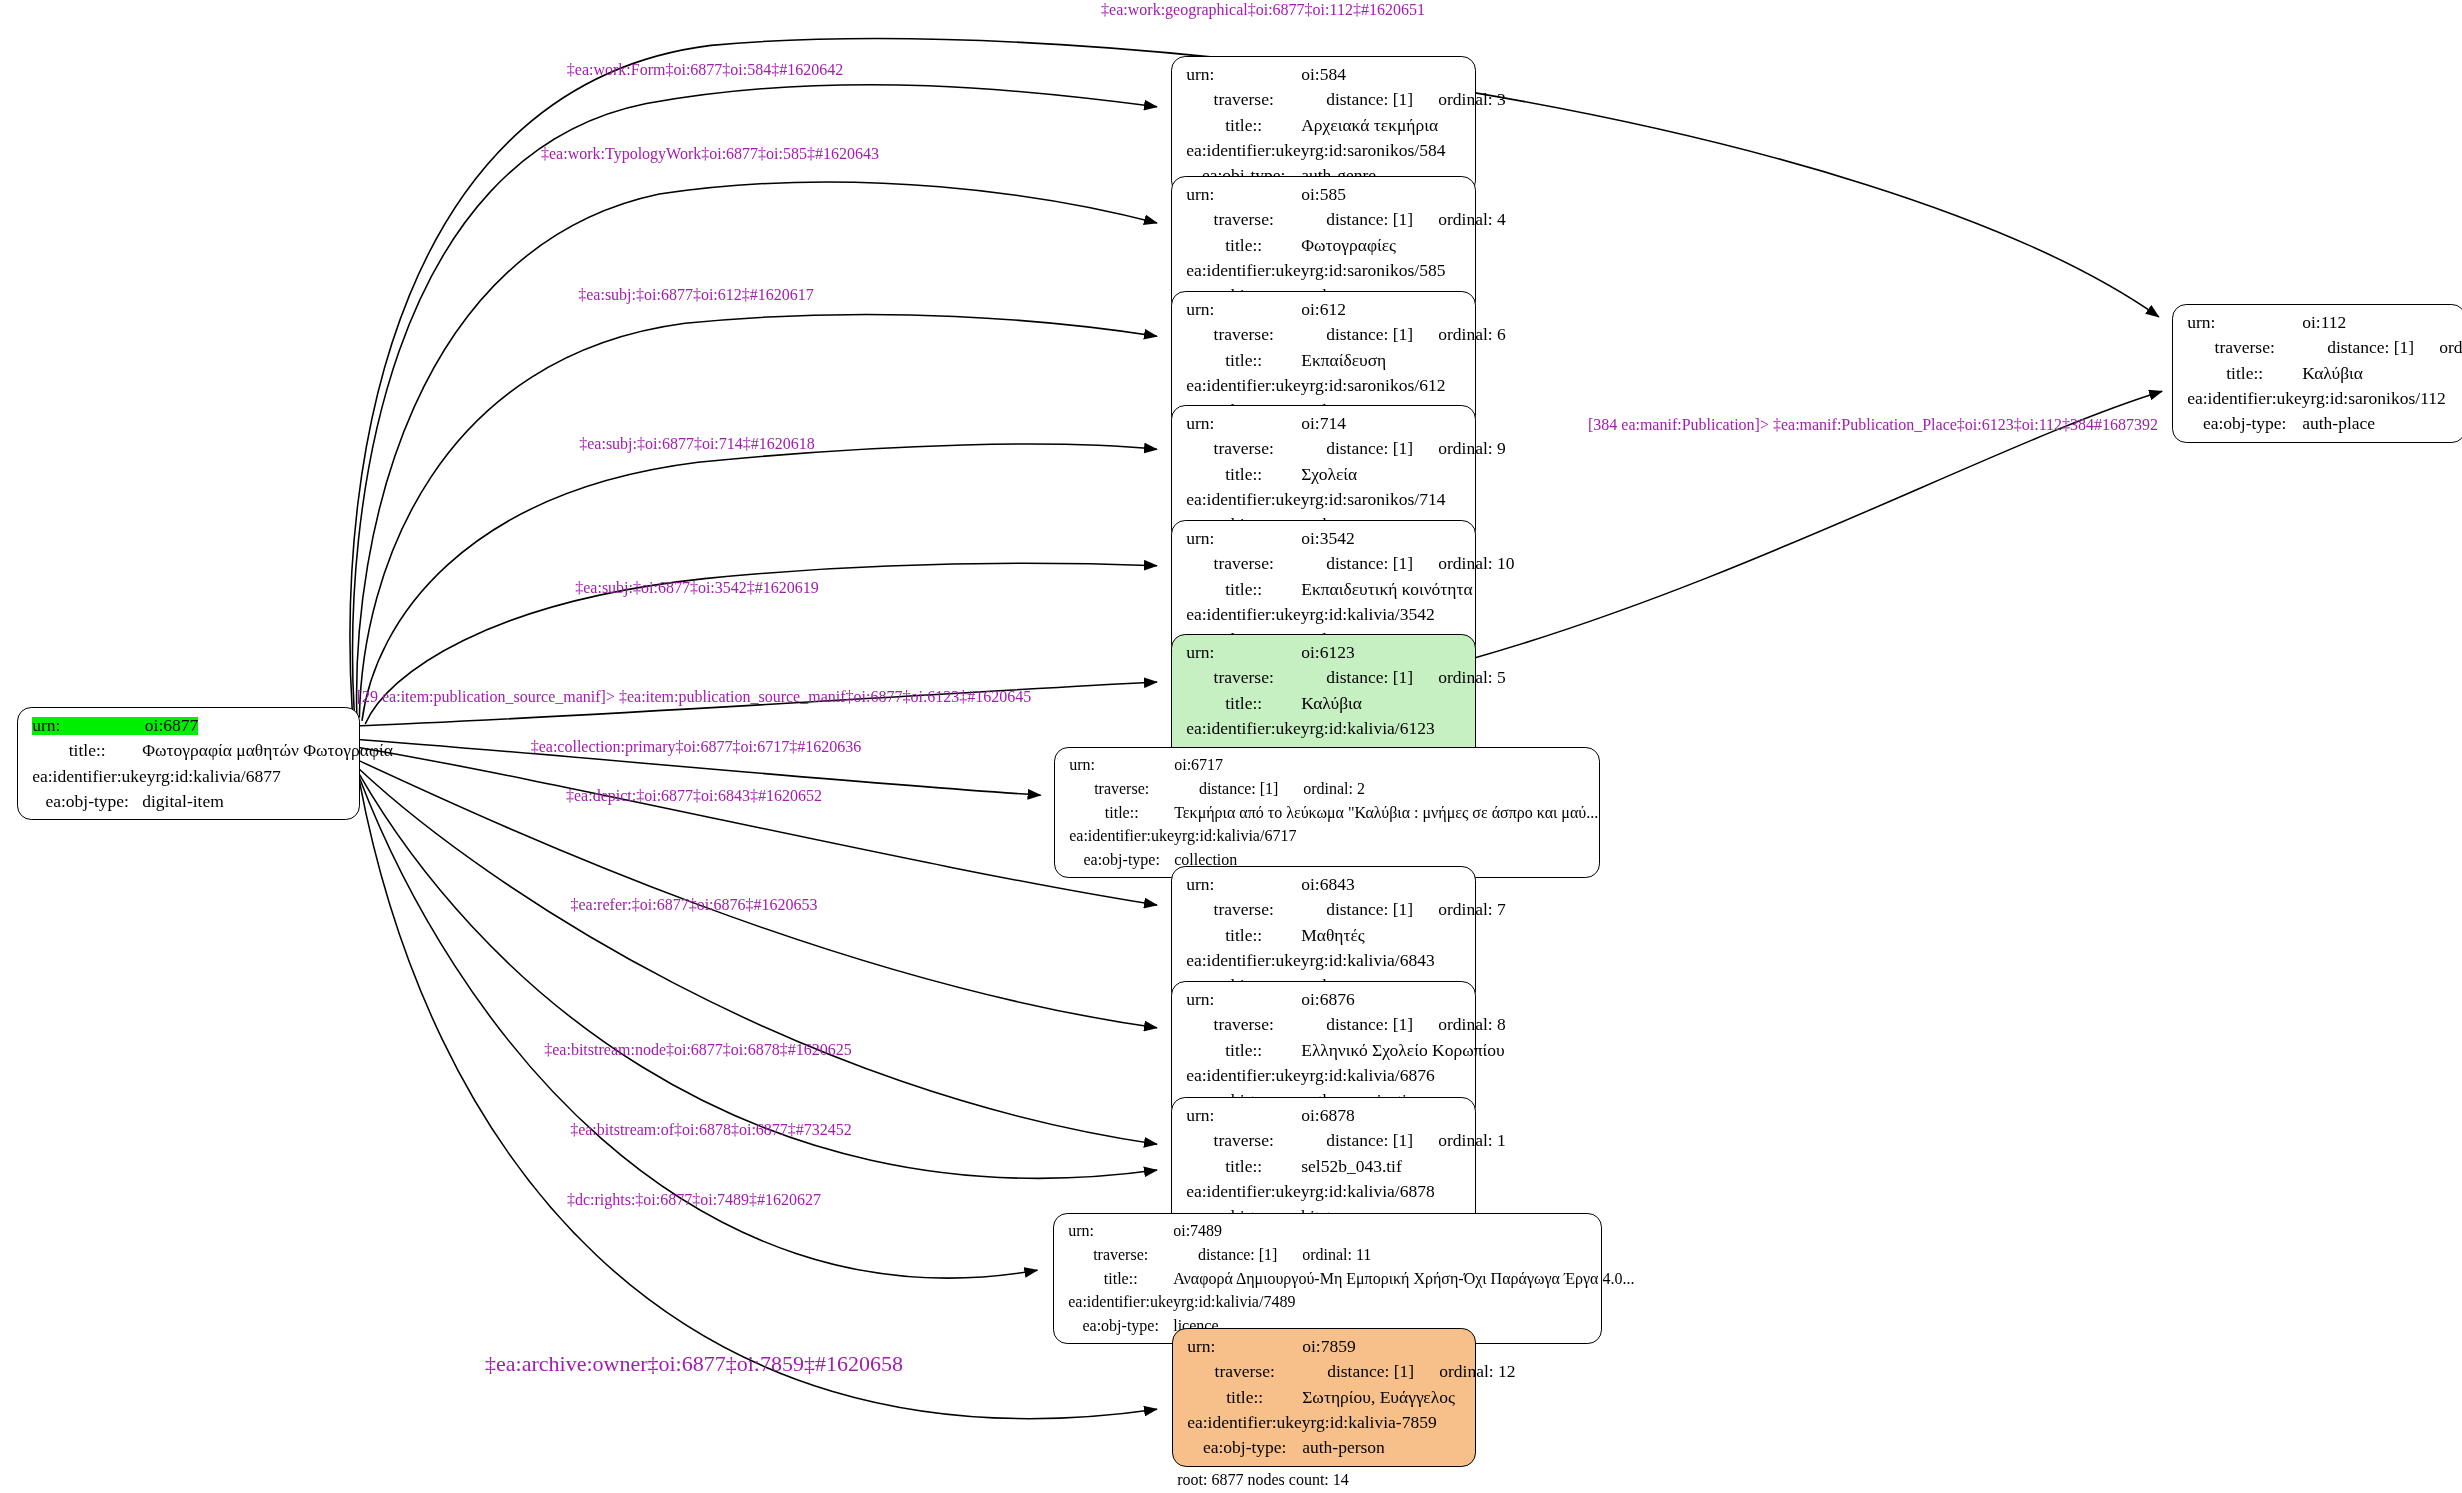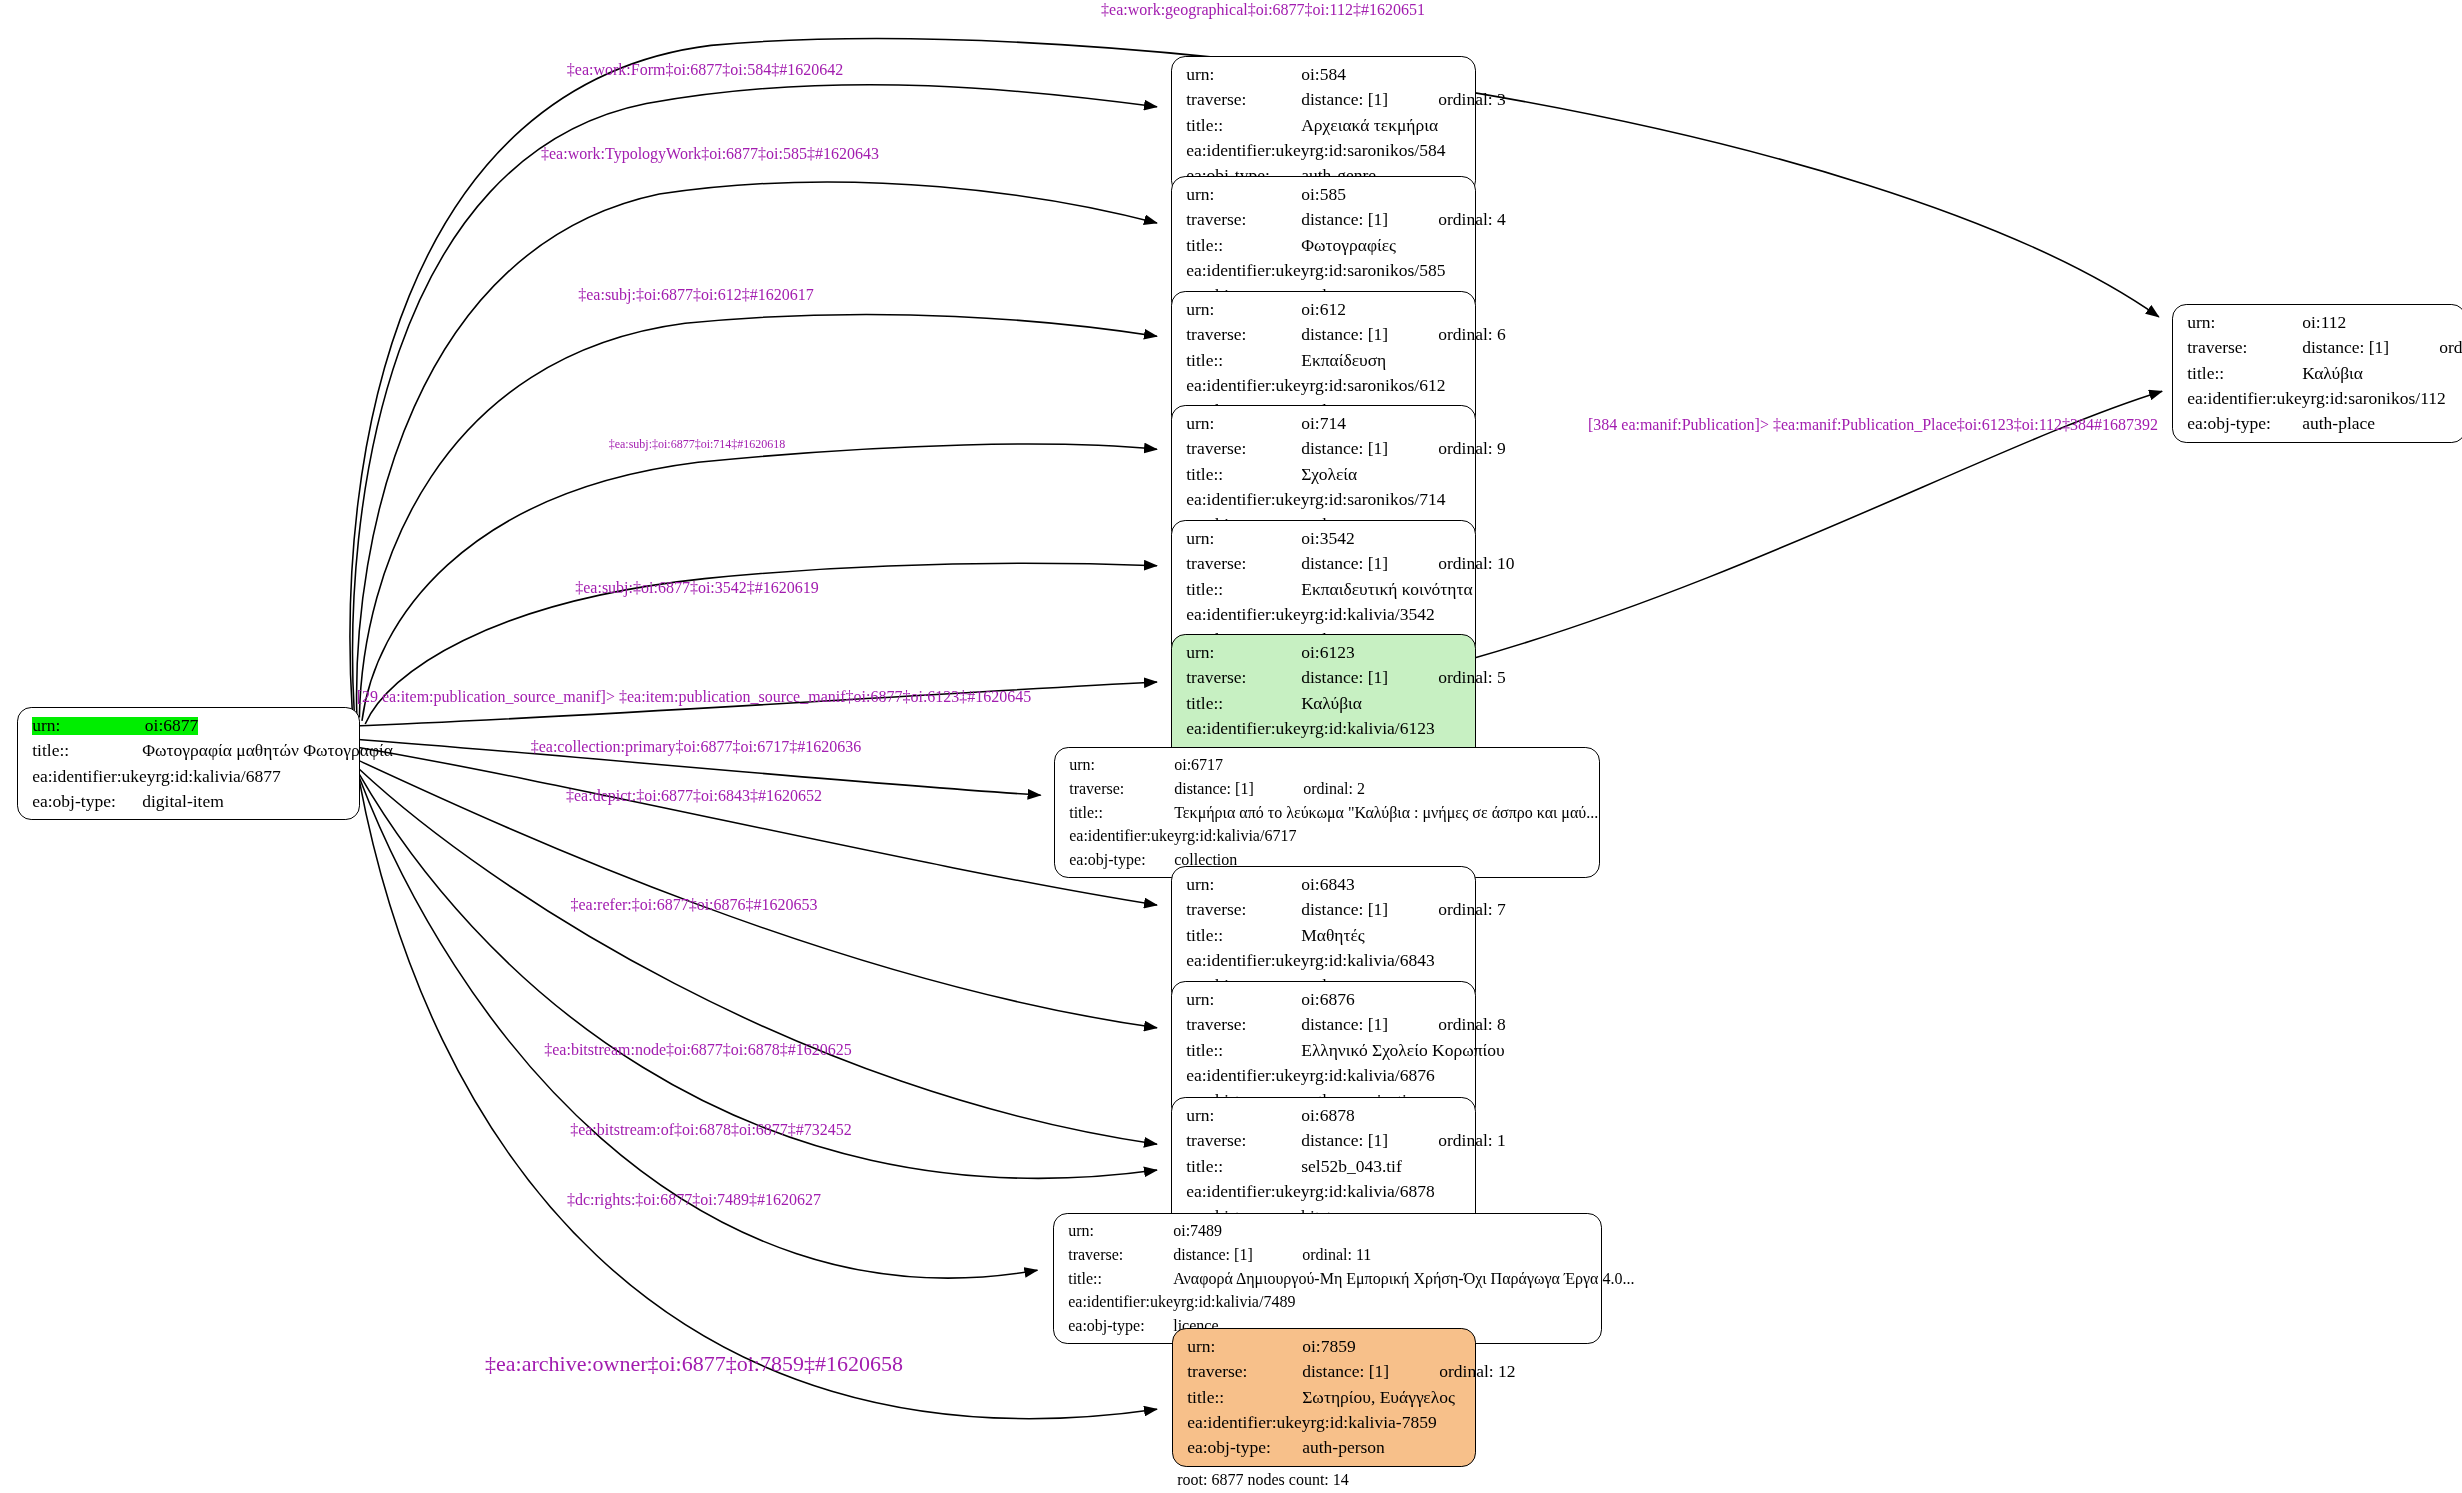--- a/index.html
+++ b/index.html
@@ -32,21 +32,21 @@
     margin-left: 8px;
   }
   .node.green   { background: #c7f0c2; }
   .node.orange  { background: #f7c08a; }
   .row {
     display: flex;
     align-items: baseline;
     line-height: 1.0;
     white-space: nowrap;
   }
-  .row + .row { margin-top: 7.8px; }
+  .row + .row { margin-top: 7.8px; text-align: center; }
   .k {
     flex: 0 0 auto;
     color: #000;
   }
   .v {
     flex: 0 0 auto;
     color: #000;
   }
   .ord {
     flex: 0 0 auto;
@@ -416,21 +416,21 @@
           <span class="k" style="min-width: 115px;">ea:obj-type:</span>
           <span class="v">auth-place</span>
         </div>
       </div>
     </div>
   <div id="labels-root">
       <div class="edge-label" style="left: 1263px; top: 9.7px; font-size: 16px;">‡ea:work:geographical‡oi:6877‡oi:112‡#1620651</div>
       <div class="edge-label" style="left: 705px; top: 70px; font-size: 16px;">‡ea:work:Form‡oi:6877‡oi:584‡#1620642</div>
       <div class="edge-label" style="left: 710px; top: 154px; font-size: 16px;">‡ea:work:TypologyWork‡oi:6877‡oi:585‡#1620643</div>
       <div class="edge-label" style="left: 696px; top: 295px; font-size: 16px;">‡ea:subj:‡oi:6877‡oi:612‡#1620617</div>
-      <div class="edge-label" style="left: 697px; top: 444px; font-size: 12px;">‡ea:subj:‡oi:6877‡oi:714‡#1620618</div>
+      <div class="edge-label" style="left: 697px; top: 444px; font-size: 16px;">‡ea:subj:‡oi:6877‡oi:714‡#1620618</div>
       <div class="edge-label" style="left: 697px; top: 588px; font-size: 16px;">‡ea:subj:‡oi:6877‡oi:3542‡#1620619</div>
       <div class="edge-label" style="left: 694px; top: 697px; font-size: 16px;">[29 ea:item:publication_source_manif]&gt; ‡ea:item:publication_source_manif‡oi:6877‡oi:6123‡#1620645</div>
       <div class="edge-label" style="left: 696px; top: 747px; font-size: 16px;">‡ea:collection:primary‡oi:6877‡oi:6717‡#1620636</div>
       <div class="edge-label" style="left: 694px; top: 796px; font-size: 16px;">‡ea:depict:‡oi:6877‡oi:6843‡#1620652</div>
       <div class="edge-label" style="left: 694px; top: 905px; font-size: 16px;">‡ea:refer:‡oi:6877‡oi:6876‡#1620653</div>
       <div class="edge-label" style="left: 698px; top: 1050px; font-size: 16px;">‡ea:bitstream:node‡oi:6877‡oi:6878‡#1620625</div>
       <div class="edge-label" style="left: 711px; top: 1130px; font-size: 16px;">‡ea:bitstream:of‡oi:6878‡oi:6877‡#732452</div>
       <div class="edge-label" style="left: 694px; top: 1200px; font-size: 16px;">‡dc:rights:‡oi:6877‡oi:7489‡#1620627</div>
       <div class="edge-label" style="left: 694px; top: 1364px; font-size: 22px;">‡ea:archive:owner‡oi:6877‡oi:7859‡#1620658</div>
       <div class="edge-label" style="left: 1873px; top: 425px; font-size: 16px;">[384 ea:manif:Publication]&gt; ‡ea:manif:Publication_Place‡oi:6123‡oi:112‡384#1687392</div>

